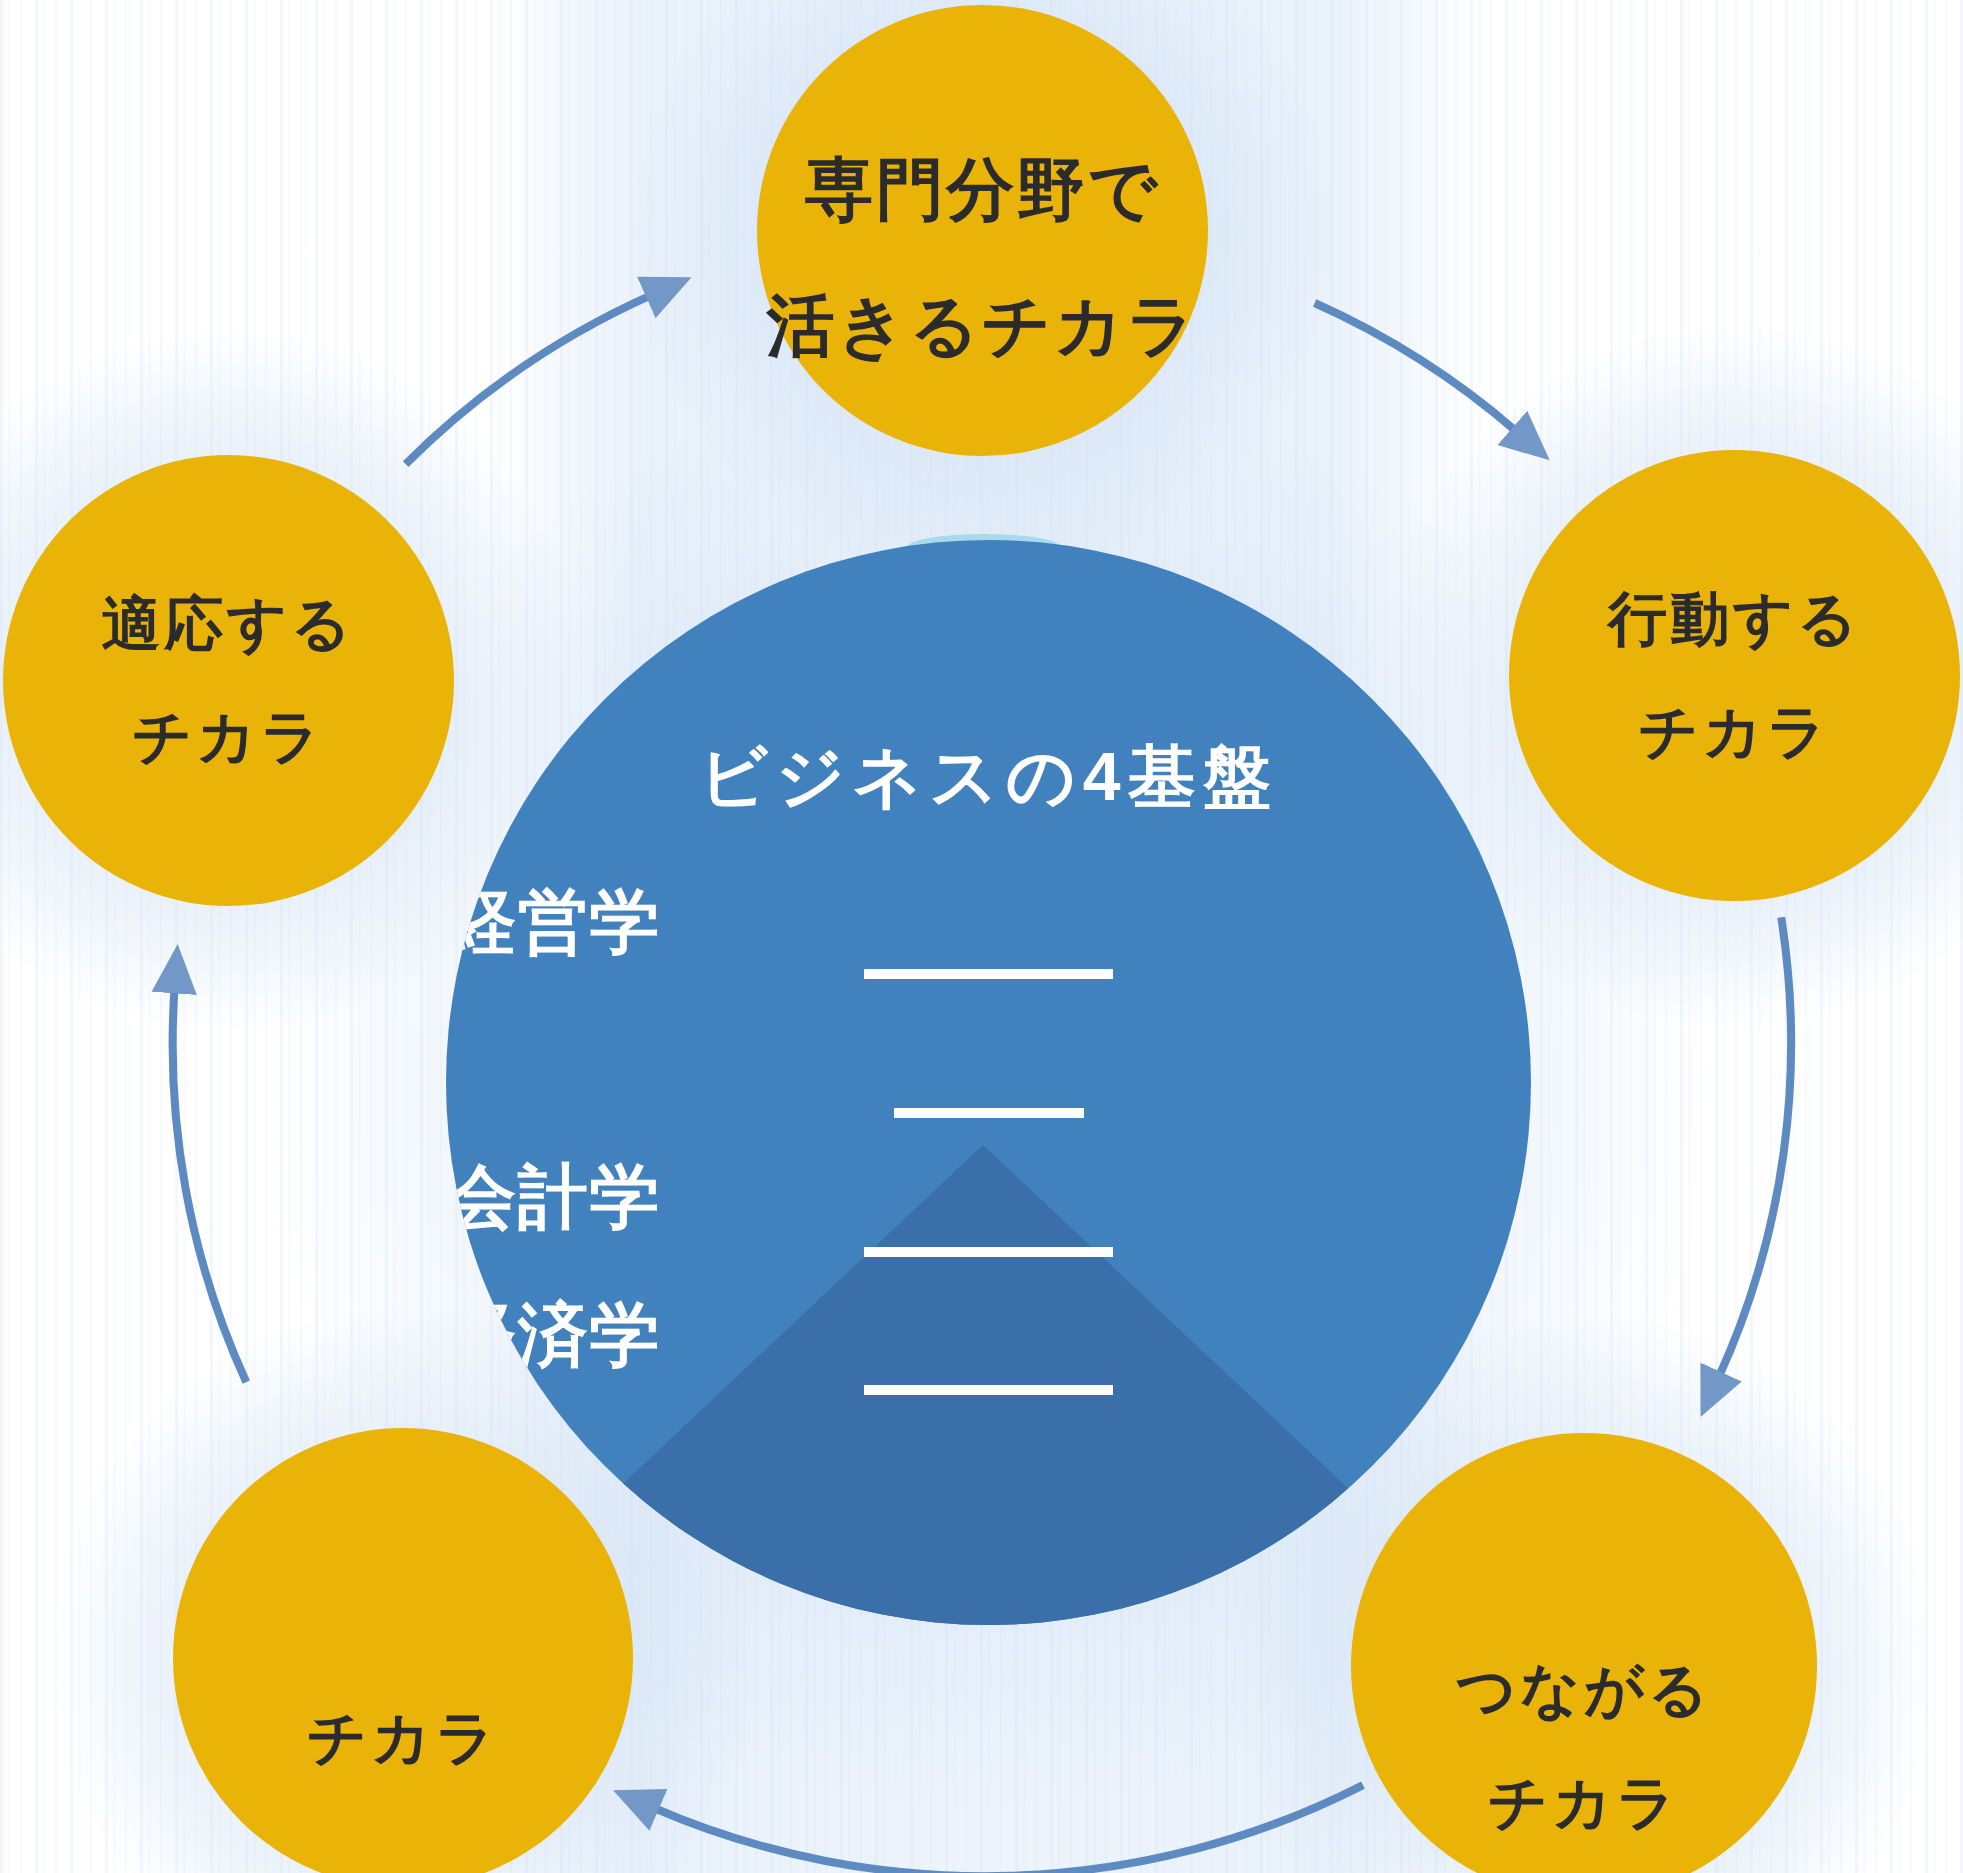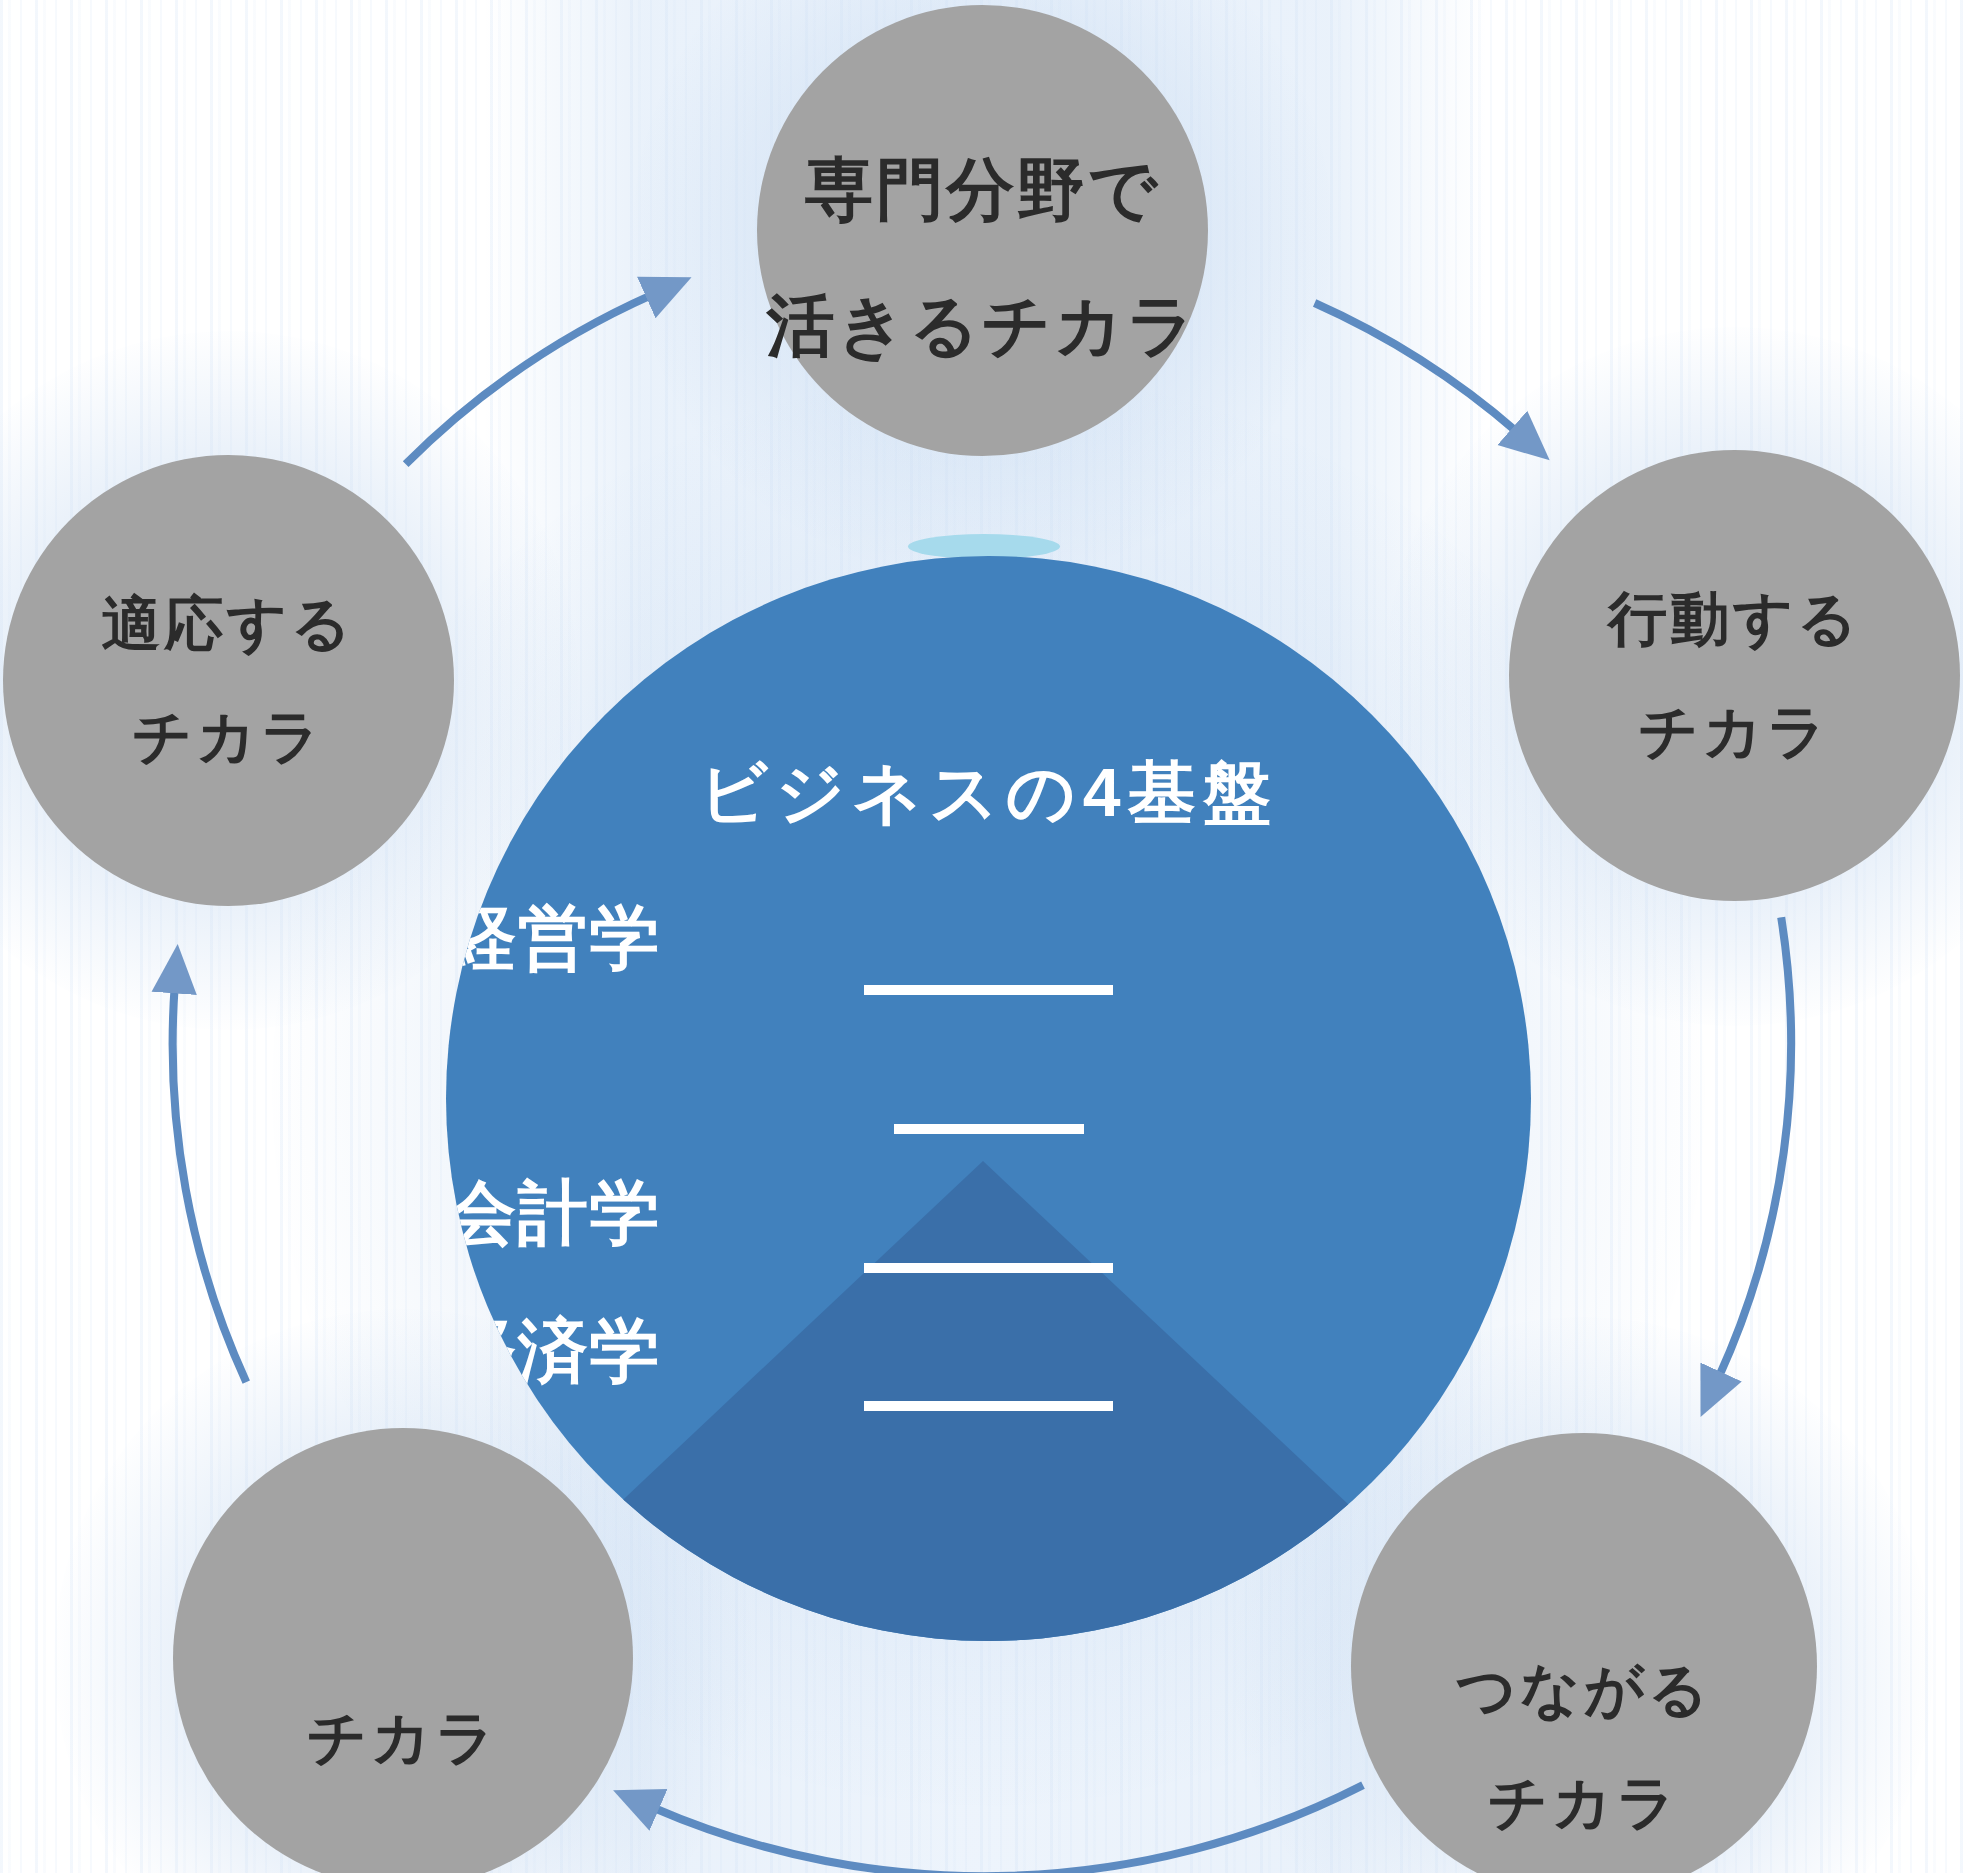--- a/index.html
+++ b/index.html
@@ -29,35 +29,35 @@
   .streaks{
     position:absolute;inset:0;opacity:.42;
     background:repeating-linear-gradient(90deg,
       rgba(204,222,244,.55) 0 2.7px, rgba(255,255,255,0) 2.7px 8px,
       rgba(204,222,244,.25) 8px 10.7px, rgba(255,255,255,0) 10.7px 19.7px,
       rgba(204,222,244,.38) 19.7px 22.4px, rgba(255,255,255,0) 22.4px 35px);
   }
   .arrows{position:absolute;left:0;top:0;}
   
   .sat{
-    position:absolute;border-radius:50%;background:#a3a3a3;
+    position:absolute;border-radius:50%;background:#eab308;
     display:flex;flex-direction:column;justify-content:center;
     text-align:center;color:#2B2B2B;font-weight:700;
   }
   .sat .tline{display:block;font-size:59px;line-height:1.9;letter-spacing:3.6px;}
   .sat-top{left:757px;top:5.4px;width:451px;height:451px;padding-top:52px;box-sizing:border-box;}
   .sat-top .tline{font-size:68px;line-height:2.0;letter-spacing:2.7px;}
   .sat-lu{left:2.7px;top:455px;width:451px;height:451px;}
   .sat-ru{left:1509px;top:450px;width:451px;height:451px;}
   .sat-bl{left:173px;top:1428px;width:460px;height:460px;padding-top:161px;box-sizing:border-box;}
   .sat-br{left:1351px;top:1433px;width:466px;height:466px;padding-top:161px;box-sizing:border-box;}
   
   .sliver{position:absolute;left:908px;top:534px;width:152px;height:25px;border-radius:50%;background:#A6DAEC;}
   .center-circle{
-    position:absolute;left:446px;top:556px;width:1085px;height:1085px;border-radius:50%;
+    position:absolute;left:446px;top:540px;width:1085px;height:1085px;border-radius:50%;
     background:#4181BD;overflow:hidden;
   }
   .wedge{
     position:absolute;inset:0;background:#3A6FA9;
     clip-path:polygon(537px 605px, -143px 1245px, 1218px 1245px);
   }
   .c-title{
     position:absolute;left:0;width:100%;top:202px;text-align:center;
     color:#FFFFFF;font-weight:700;font-size:68px;letter-spacing:7.2px;line-height:1;
   }

